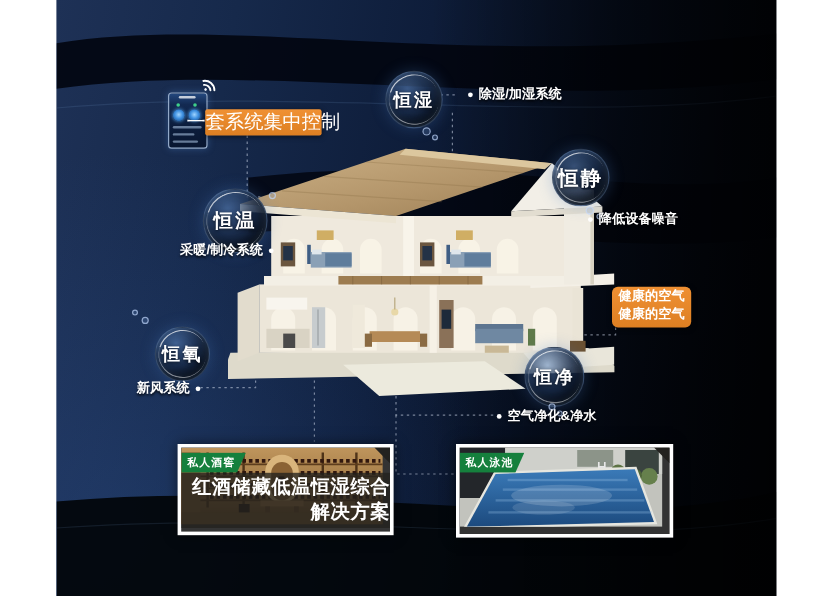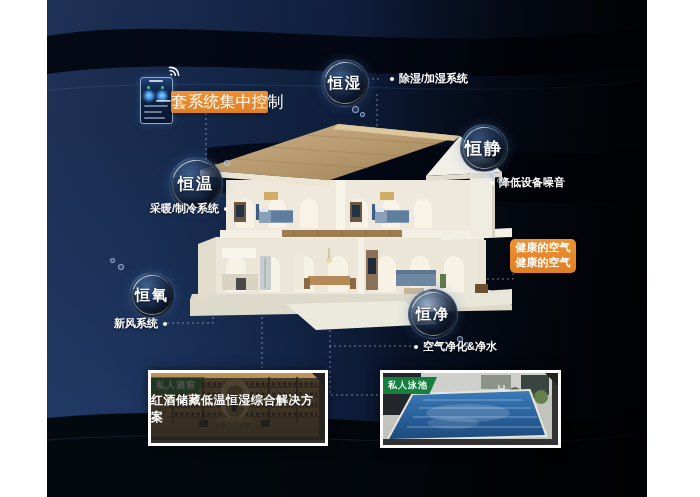--- a/index.html
+++ b/index.html
@@ -76,21 +76,21 @@
   }
   .bubble::after{
     content:"";position:absolute;inset:2px;border-radius:50%;
     border-bottom:1.5px solid rgba(255,255,255,.45);
     transform:rotate(14deg);
   }
   .b-hs{left:321px;top:59px;width:46px;height:46px;font-size:15px;}
   .b-hj{left:460px;top:124px;width:46px;height:46px;font-size:17px;}
   .b-hw{left:169px;top:157px;width:52px;height:52px;font-size:16px;}
   .b-hy{left:129px;top:272px;width:44px;height:44px;font-size:15px;}
-  .b-hn{left:408px;top:289px;width:48px;height:48px;font-size:15px;}
+  .b-hn{left:437px;top:289px;width:48px;height:48px;font-size:15px;}
   .sat{position:absolute;border-radius:50%;border:1px solid rgba(200,220,255,.65);background:rgba(120,160,220,.2);}
   
   .callout{
     position:absolute;display:flex;align-items:center;gap:5px;
     color:#fff;font-weight:bold;font-size:11px;white-space:nowrap;
     text-shadow:0 1px 2px rgba(0,0,0,.8);height:13px;
   }
   .callout .dot{width:4px;height:4px;border-radius:50%;background:#fff;flex:0 0 auto;}
   .c-hs{left:390px;top:72px;} .c-hj{left:490px;top:176px;}
   .c-hw{left:150px;top:202px;text-align:center;} .c-hy{left:114px;top:317px;} .c-hn{left:414px;top:340px;justify-content:flex-end;}
@@ -101,21 +101,21 @@
   .card-wine{left:148px;top:370px;width:174px;height:70px;}
   .card-pool{left:380px;top:370px;width:175px;height:72px;}
   .photo{position:relative;width:100%;height:100%;overflow:hidden;background:#333;}
   .badge{
     position:absolute;top:4px;left:0;background:#15803d;color:#fff;
     font-size:9px;font-weight:bold;letter-spacing:1px;
     padding:2px 9px 2px 5px;clip-path:polygon(0 0,100% 0,86% 100%,0 100%);
   }
   .caption{
     position:absolute;left:0;right:0;bottom:3px;background:rgba(35,33,30,.78);
-    color:#fff;font-size:12px;font-weight:bold;text-align:left;padding:14px 0;
+    color:#fff;font-size:16px;font-weight:bold;text-align:right;padding:2px 0;
     letter-spacing:.5px;
   }
   .fold{
     position:absolute;top:0;right:0;width:0;height:0;
     border-top:13px solid #23221f;border-left:13px solid transparent;
   }
 </style>
 </head>
 <body>
 

